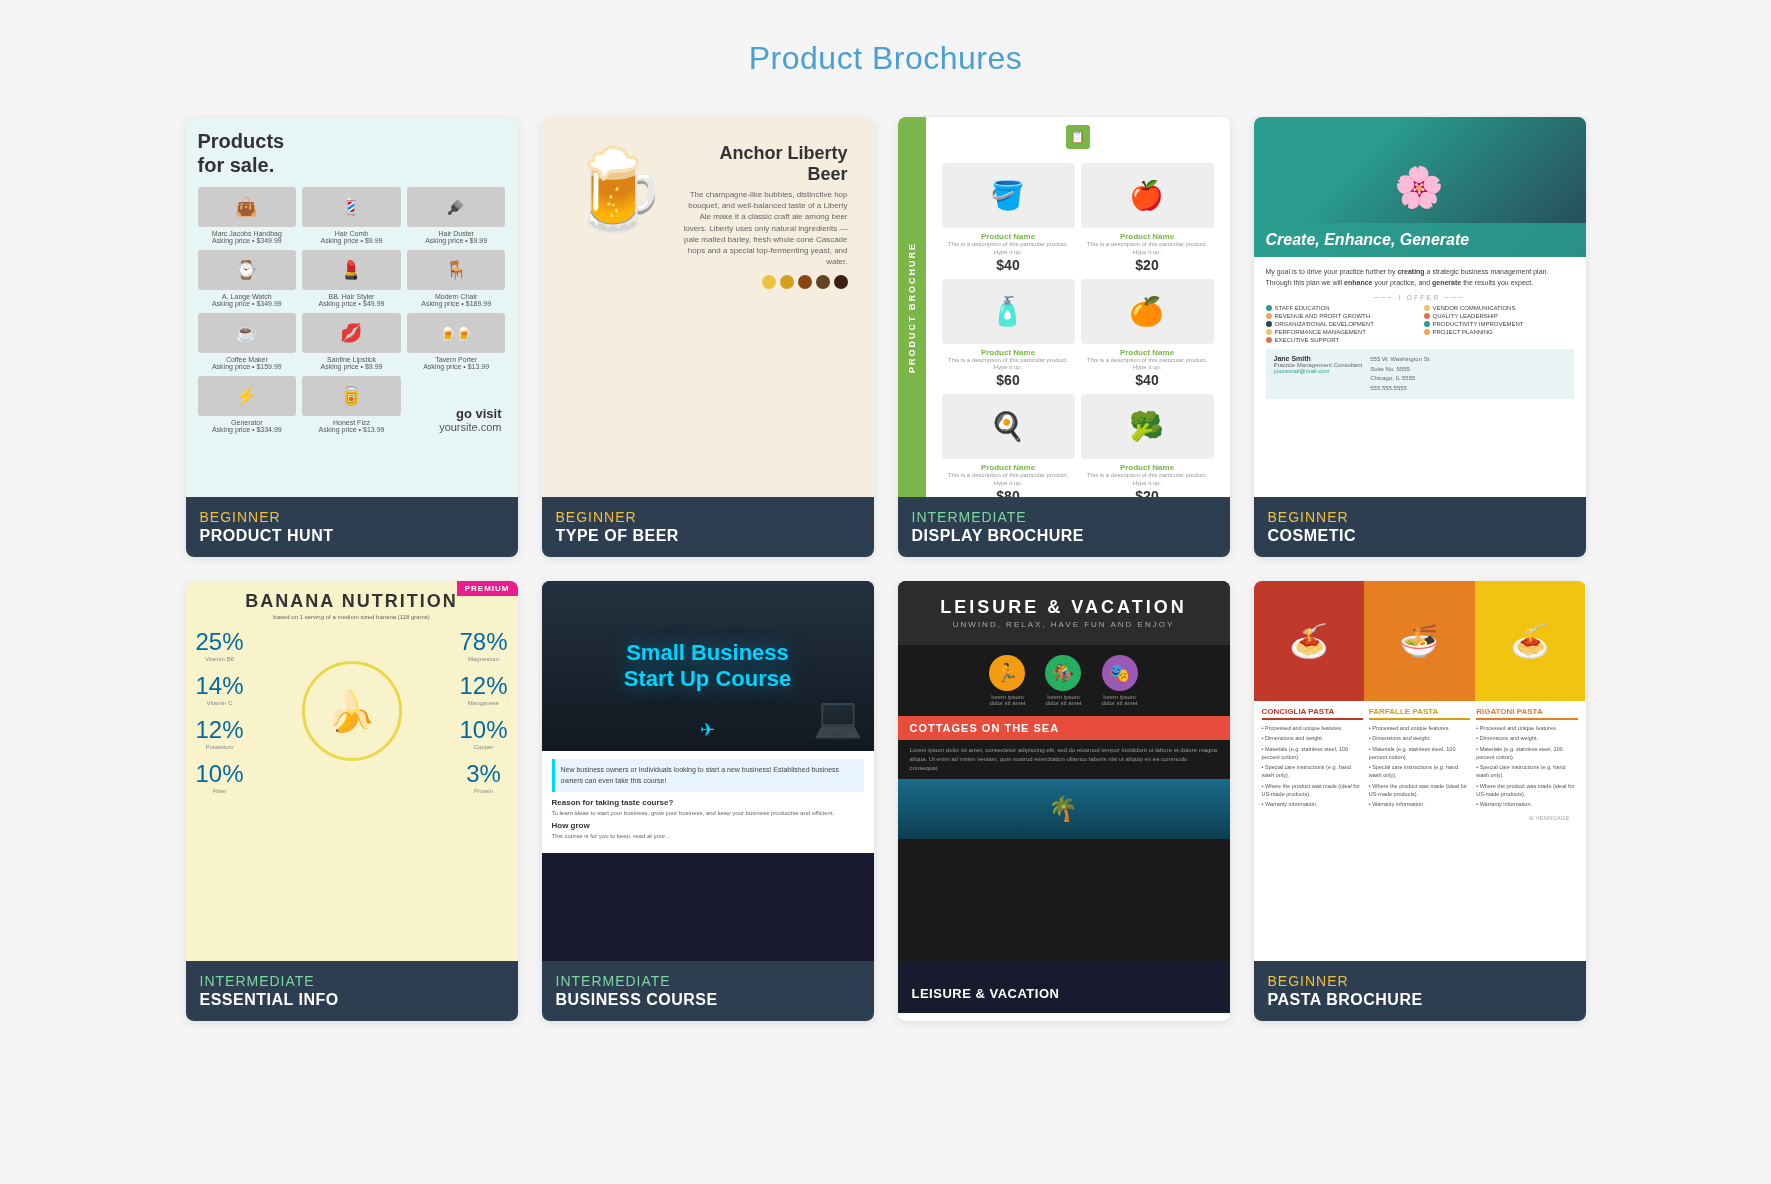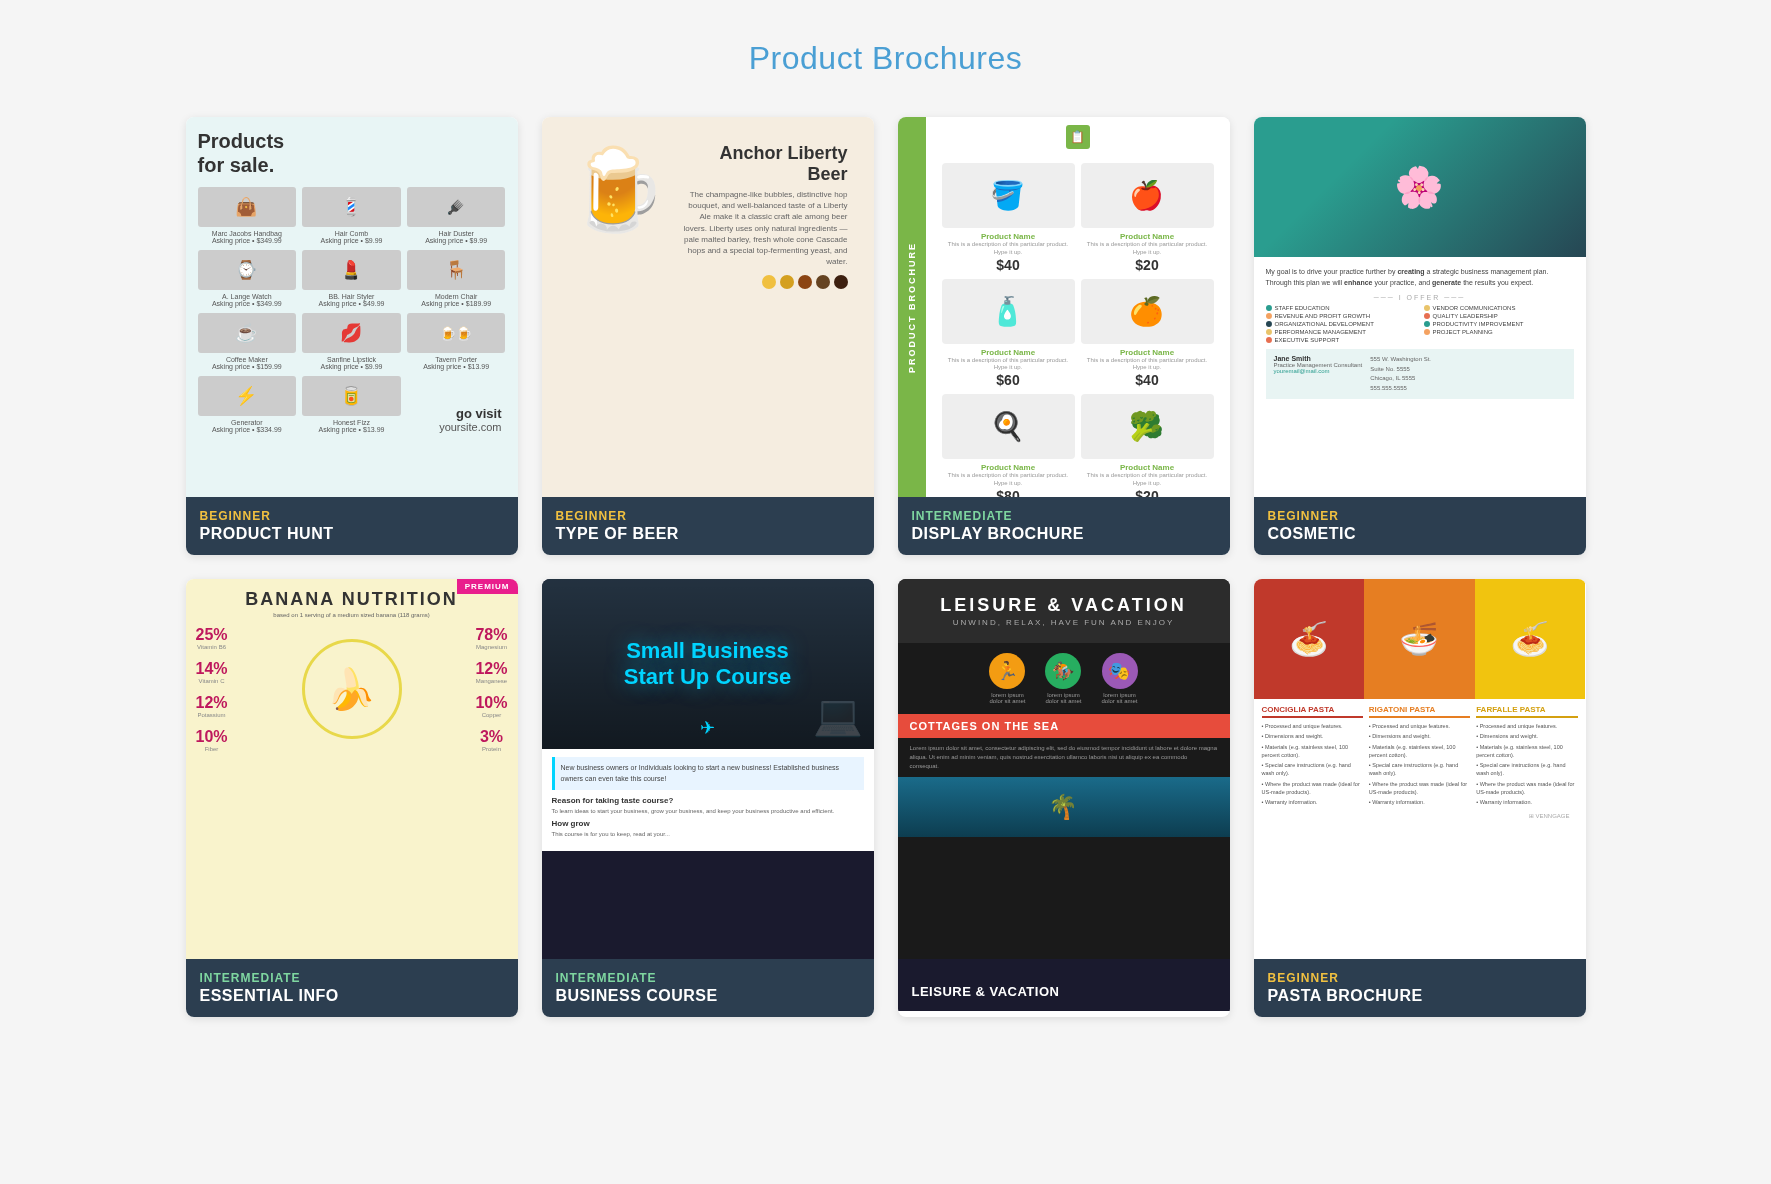--- a/index.html
+++ b/index.html
@@ -36,22 +36,22 @@
       width: 100%;
       height: 380px;
       overflow: hidden;
       position: relative;
     }
     .card-footer {
       padding: 12px 14px;
       background: #2c3e50;
     }
     .card-footer .level {
-      font-size: 12px;
-      font-weight: 700;
+      font-size: 14px;
+      font-weight: 400;
       text-transform: uppercase;
       letter-spacing: 1px;
       margin-bottom: 2px;
     }
     .card-footer .card-title {
       font-size: 16px;
       font-weight: 700;
       color: white;
       text-transform: uppercase;
       letter-spacing: 0.5px;
@@ -326,23 +326,23 @@
     }
     .banana-left-stats, .banana-right-stats {
       display: flex;
       flex-direction: column;
       gap: 10px;
     }
     .banana-stat {
       text-align: center;
     }
     .banana-stat-pct {
-      font-size: 16px;
-      font-weight: 700;
-      color: #be185d;
+      font-size: 24px;
+      font-weight: 400;
+      color: #0369a1;
     }
     .banana-stat-label {
       font-size: 6px;
       color: #888;
     }
     .banana-center {
       width: 100px;
       height: 100px;
       border-radius: 50%;
       border: 3px solid #e8d84a;
@@ -693,20 +693,23 @@
       <div class="level level-intermediate">INTERMEDIATE</div>
       <div class="card-title">DISPLAY BROCHURE</div>
     </div>
   </div>
 
   <div class="card">
     <div class="card-preview">
       <div class="cosmetic-preview">
         <div class="cosmetic-hero">
           <div class="cosmetic-hero-img">🌸</div>
+          <div class="cosmetic-hero-text">
+            <div class="cosmetic-hero-title">Create, Enhance, Generate</div>
+          </div>
         </div>
         <div class="cosmetic-body">
           <div class="cosmetic-desc">My goal is to drive your practice further by <strong>creating</strong> a strategic business management plan. Through this plan we will <strong>enhance</strong> your practice, and <strong>generate</strong> the results you expect.</div>
           <div class="cosmetic-divider">─── I OFFER ───</div>
           <div class="cosmetic-list-grid">
             <div class="cosmetic-list-item"><div class="cosmetic-dot" style="background:#2a9d8f"></div>STAFF EDUCATION</div>
             <div class="cosmetic-list-item"><div class="cosmetic-dot" style="background:#e9c46a"></div>VENDOR COMMUNICATIONS</div>
             <div class="cosmetic-list-item"><div class="cosmetic-dot" style="background:#f4a261"></div>REVENUE AND PROFIT GROWTH</div>
             <div class="cosmetic-list-item"><div class="cosmetic-dot" style="background:#e76f51"></div>QUALITY LEADERSHIP</div>
             <div class="cosmetic-list-item"><div class="cosmetic-dot" style="background:#264653"></div>ORGANIZATIONAL DEVELOPMENT</div>
@@ -861,37 +864,37 @@
             <div>
               <div class="pasta-col-title" style="color:#c0392b;border-color:#c0392b">CONCIGLIA PASTA</div>
               <div class="pasta-col-item">Processed and unique features.</div>
               <div class="pasta-col-item">Dimensions and weight.</div>
               <div class="pasta-col-item">Materials (e.g. stainless steel, 100 percent cotton).</div>
               <div class="pasta-col-item">Special care instructions (e.g. hand wash only).</div>
               <div class="pasta-col-item">Where the product was made (ideal for US-made products).</div>
               <div class="pasta-col-item">Warranty information.</div>
             </div>
             <div>
+              <div class="pasta-col-title" style="color:#d4a010;border-color:#d4a010">FARFALLE PASTA</div>
+              <div class="pasta-col-item">Processed and unique features.</div>
+              <div class="pasta-col-item">Dimensions and weight.</div>
+              <div class="pasta-col-item">Materials (e.g. stainless steel, 100 percent cotton).</div>
+              <div class="pasta-col-item">Special care instructions (e.g. hand wash only).</div>
+              <div class="pasta-col-item">Where the product was made (ideal for US-made products).</div>
+              <div class="pasta-col-item">Warranty information.</div>
+            </div>
+            <div>
               <div class="pasta-col-title" style="color:#e67e22;border-color:#e67e22">RIGATONI PASTA</div>
               <div class="pasta-col-item">Processed and unique features.</div>
               <div class="pasta-col-item">Dimensions and weight.</div>
               <div class="pasta-col-item">Materials (e.g. stainless steel, 100 percent cotton).</div>
               <div class="pasta-col-item">Special care instructions (e.g. hand wash only).</div>
               <div class="pasta-col-item">Where the product was made (ideal for US-made products).</div>
               <div class="pasta-col-item">Warranty information.</div>
             </div>
-            <div>
-              <div class="pasta-col-title" style="color:#d4a010;border-color:#d4a010">FARFALLE PASTA</div>
-              <div class="pasta-col-item">Processed and unique features.</div>
-              <div class="pasta-col-item">Dimensions and weight.</div>
-              <div class="pasta-col-item">Materials (e.g. stainless steel, 100 percent cotton).</div>
-              <div class="pasta-col-item">Special care instructions (e.g. hand wash only).</div>
-              <div class="pasta-col-item">Where the product was made (ideal for US-made products).</div>
-              <div class="pasta-col-item">Warranty information.</div>
-            </div>
           </div>
           <div class="pasta-venngage">⊞ VENNGAGE</div>
         </div>
       </div>
     </div>
     <div class="card-footer">
       <div class="level level-beginner">BEGINNER</div>
       <div class="card-title">PASTA BROCHURE</div>
     </div>
   </div>

